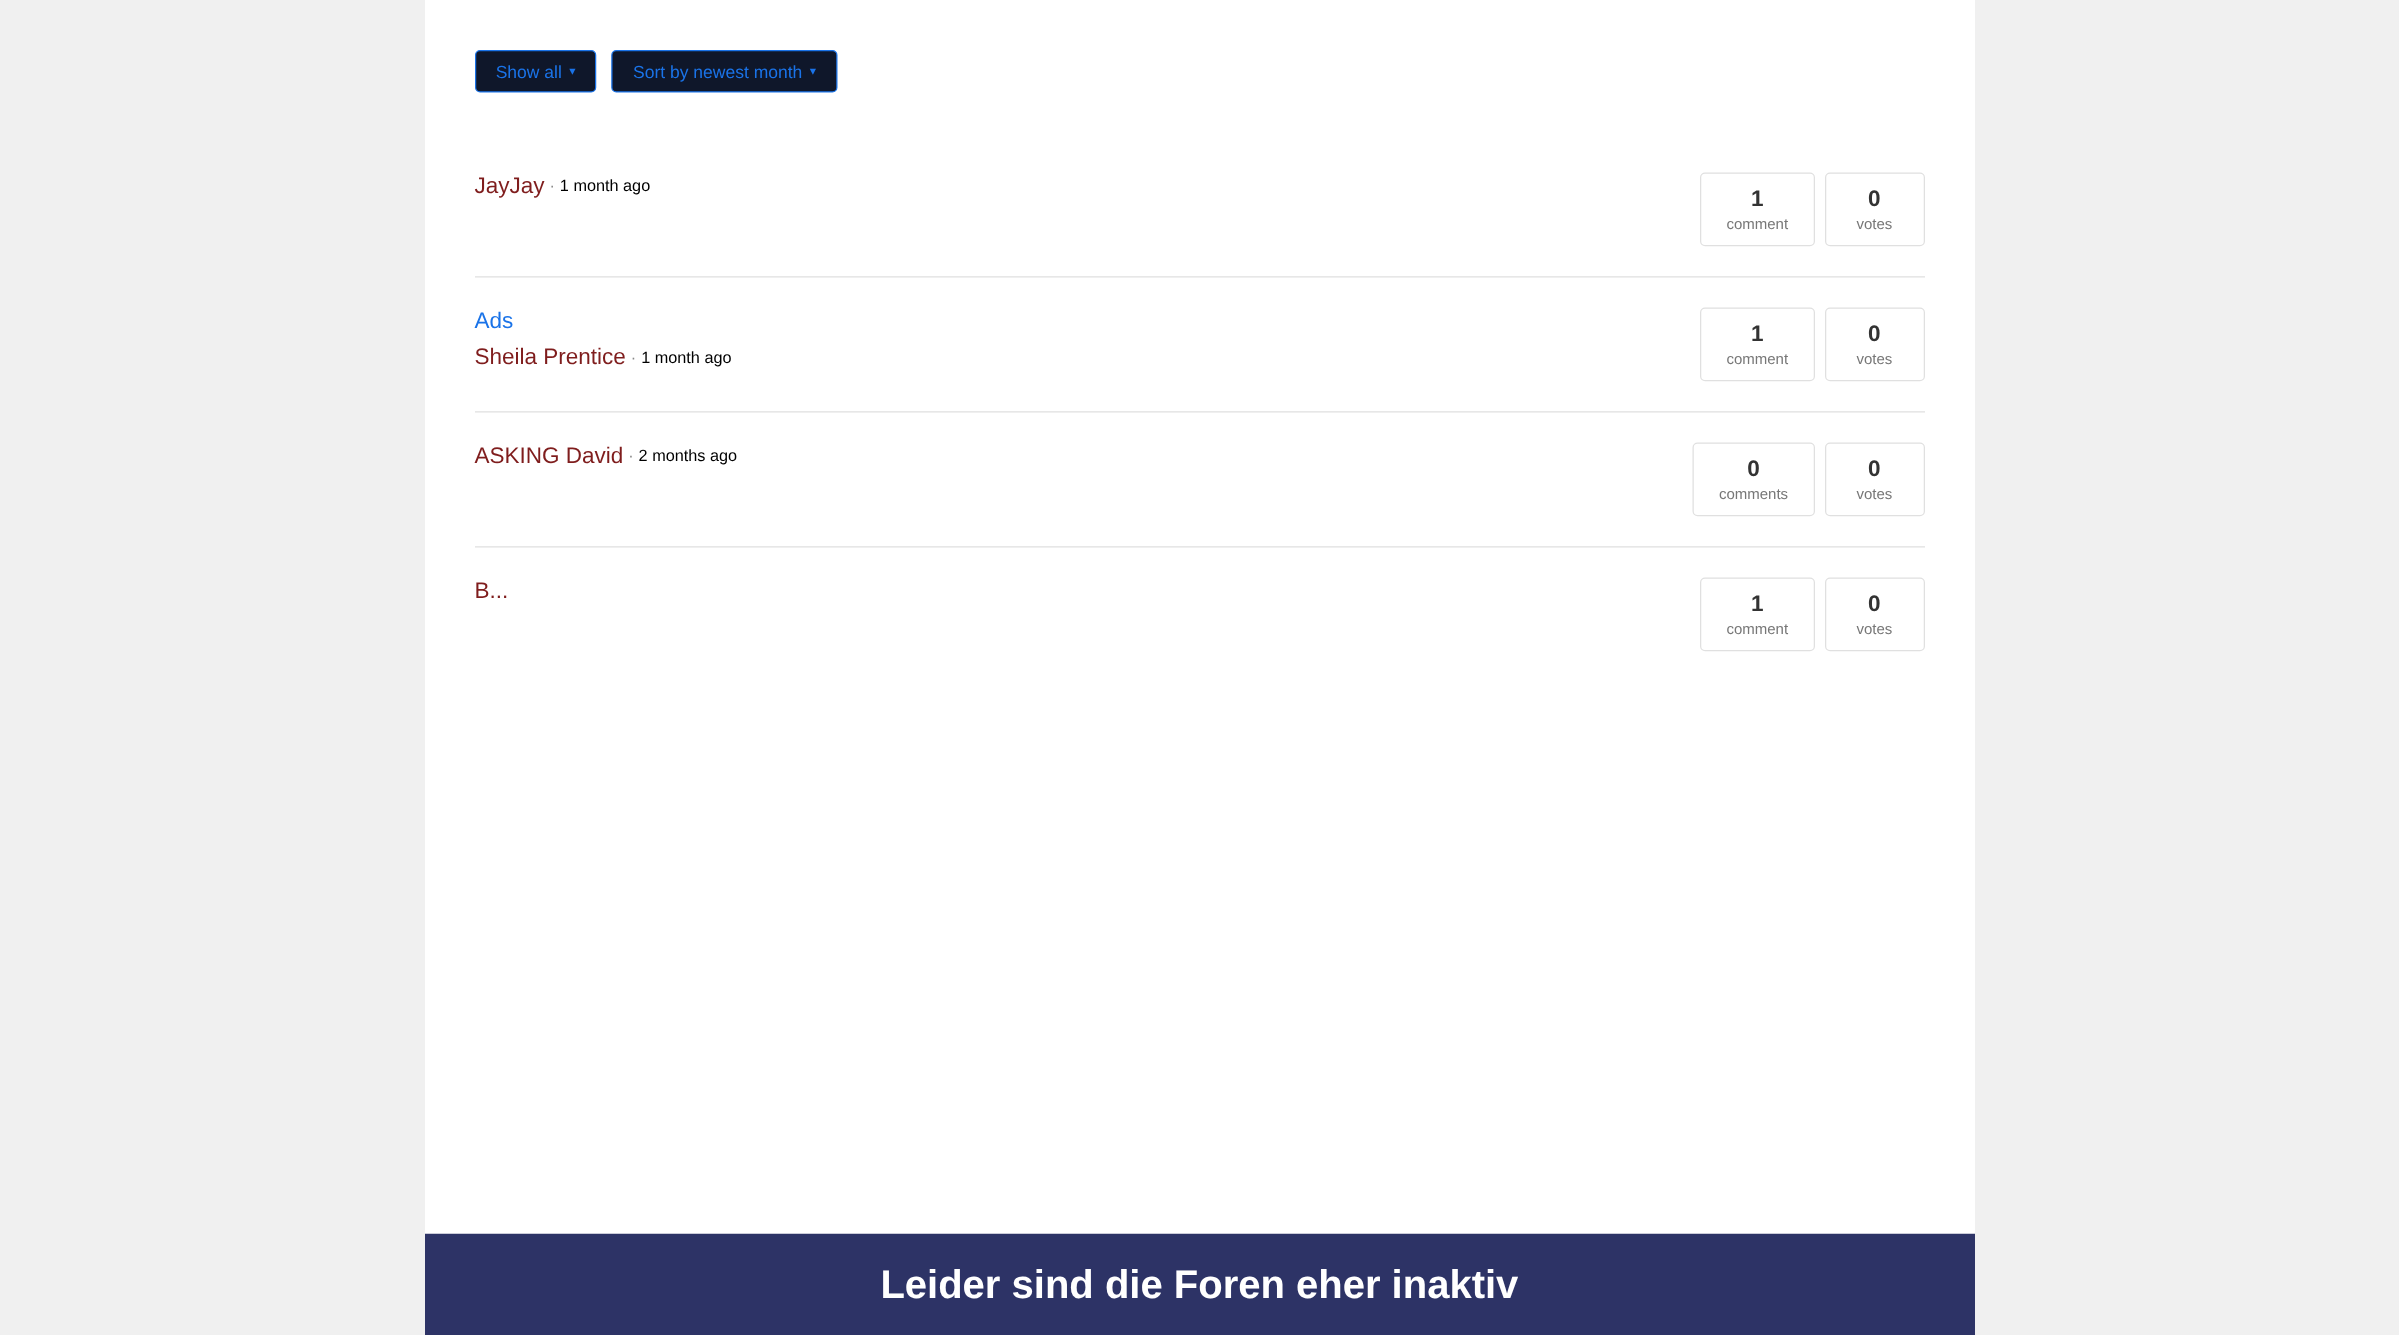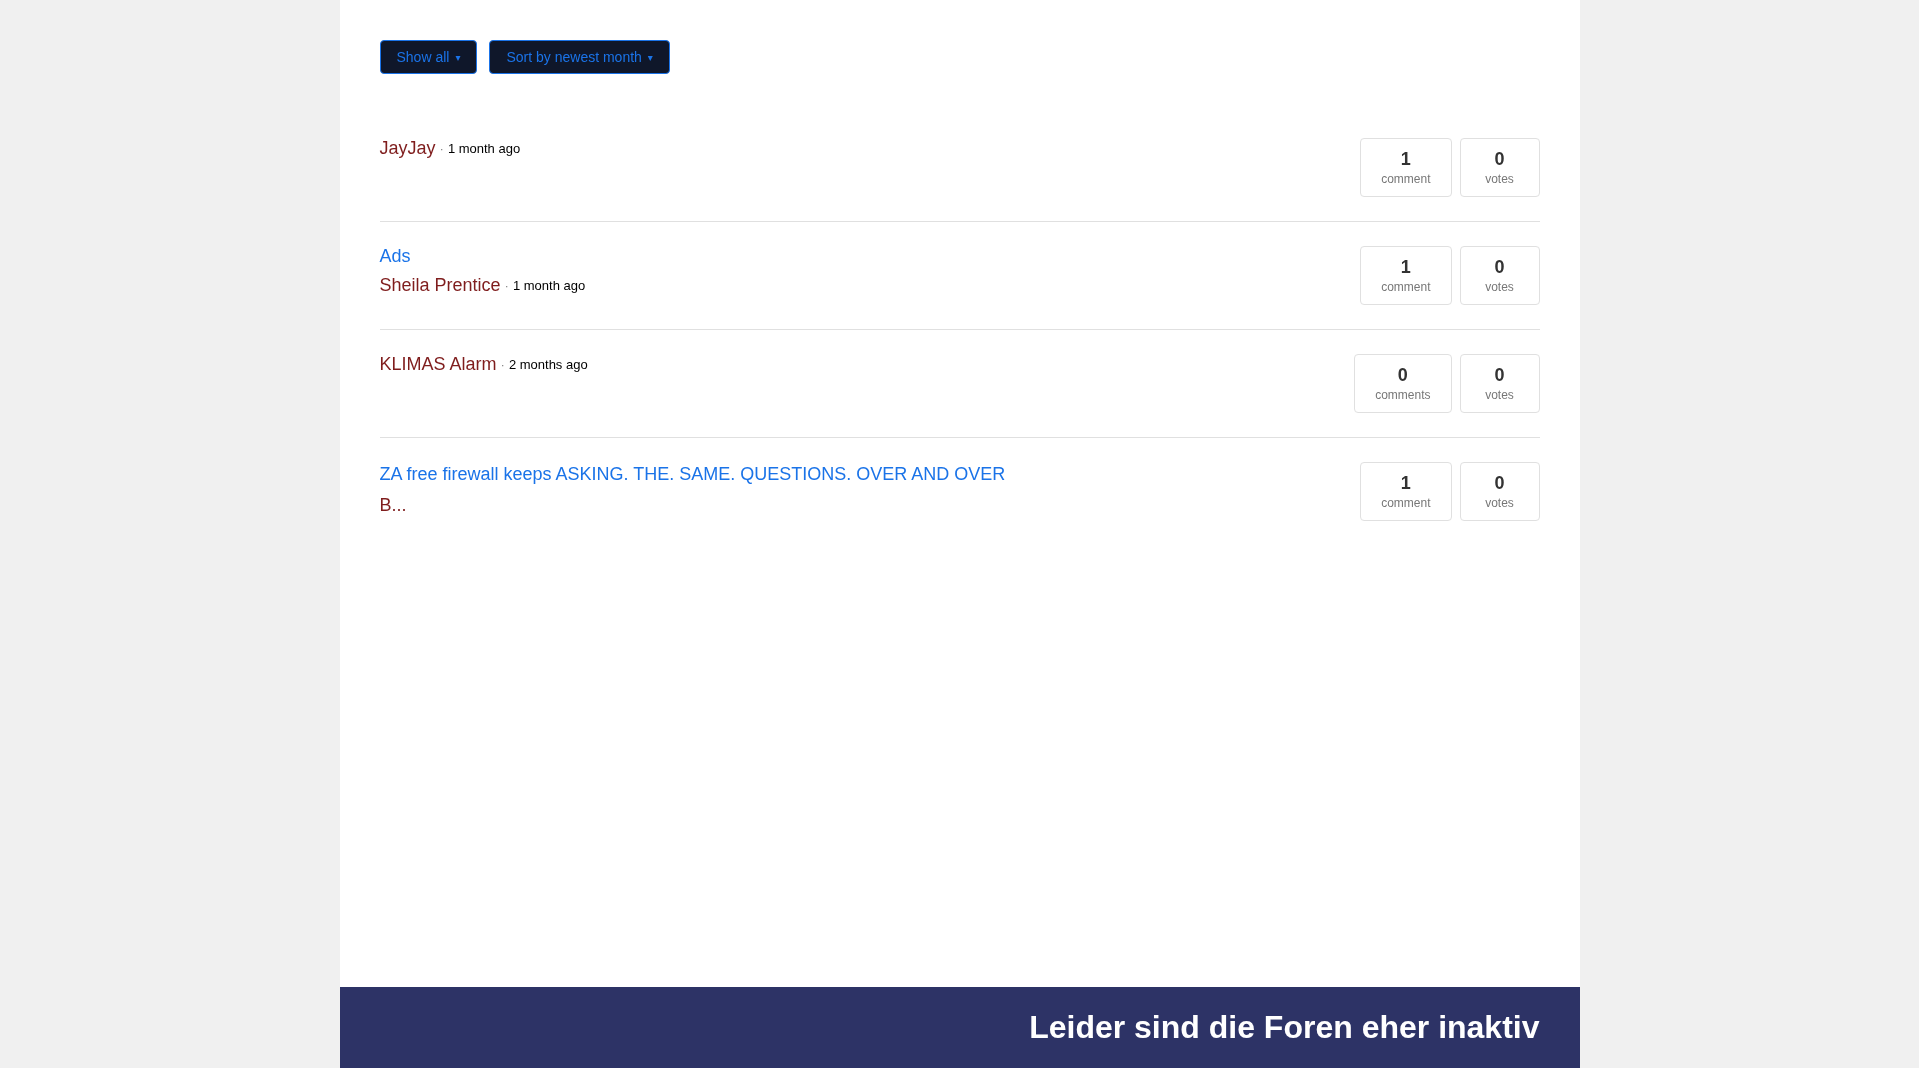--- a/index.html
+++ b/index.html
@@ -129,21 +129,21 @@
       margin-top: 2px;
     }
 
     .overlay-banner {
       position: absolute;
       bottom: 0;
       left: 0;
       right: 0;
       background: #2d3366;
       padding: 22px 40px;
-      text-align: right;
+      text-align: center;
     }
 
     .overlay-text {
       color: #ffffff;
       font-size: 32px;
       font-weight: 700;
     }
 
     .post-title-multiline {
       color: #1a73e8;
@@ -211,40 +211,39 @@
         <div class="stat-box">
           <span class="stat-number">0</span>
           <span class="stat-label">votes</span>
         </div>
       </div>
     </div>
 
     <div class="post-item">
       <div class="post-content">
         <div class="post-meta">
-          <span class="post-author">KLIMAS Alarm</span>
+          <span class="post-author">ASKING David</span>
           <span class="post-meta-sep">·</span>
           <span class="post-time">2 months ago</span>
         </div>
       </div>
       <div class="post-stats">
         <div class="stat-box">
           <span class="stat-number">0</span>
           <span class="stat-label">comments</span>
         </div>
         <div class="stat-box">
           <span class="stat-number">0</span>
           <span class="stat-label">votes</span>
         </div>
       </div>
     </div>
 
     <div class="post-item" style="border-bottom: none;">
       <div class="post-content">
-        <a class="post-title-multiline">ZA free firewall keeps ASKING. THE. SAME. QUESTIONS. OVER AND OVER</a>
         <div class="post-meta">
           <span class="post-author">B...</span>
         </div>
       </div>
       <div class="post-stats">
         <div class="stat-box">
           <span class="stat-number">1</span>
           <span class="stat-label">comment</span>
         </div>
         <div class="stat-box">

